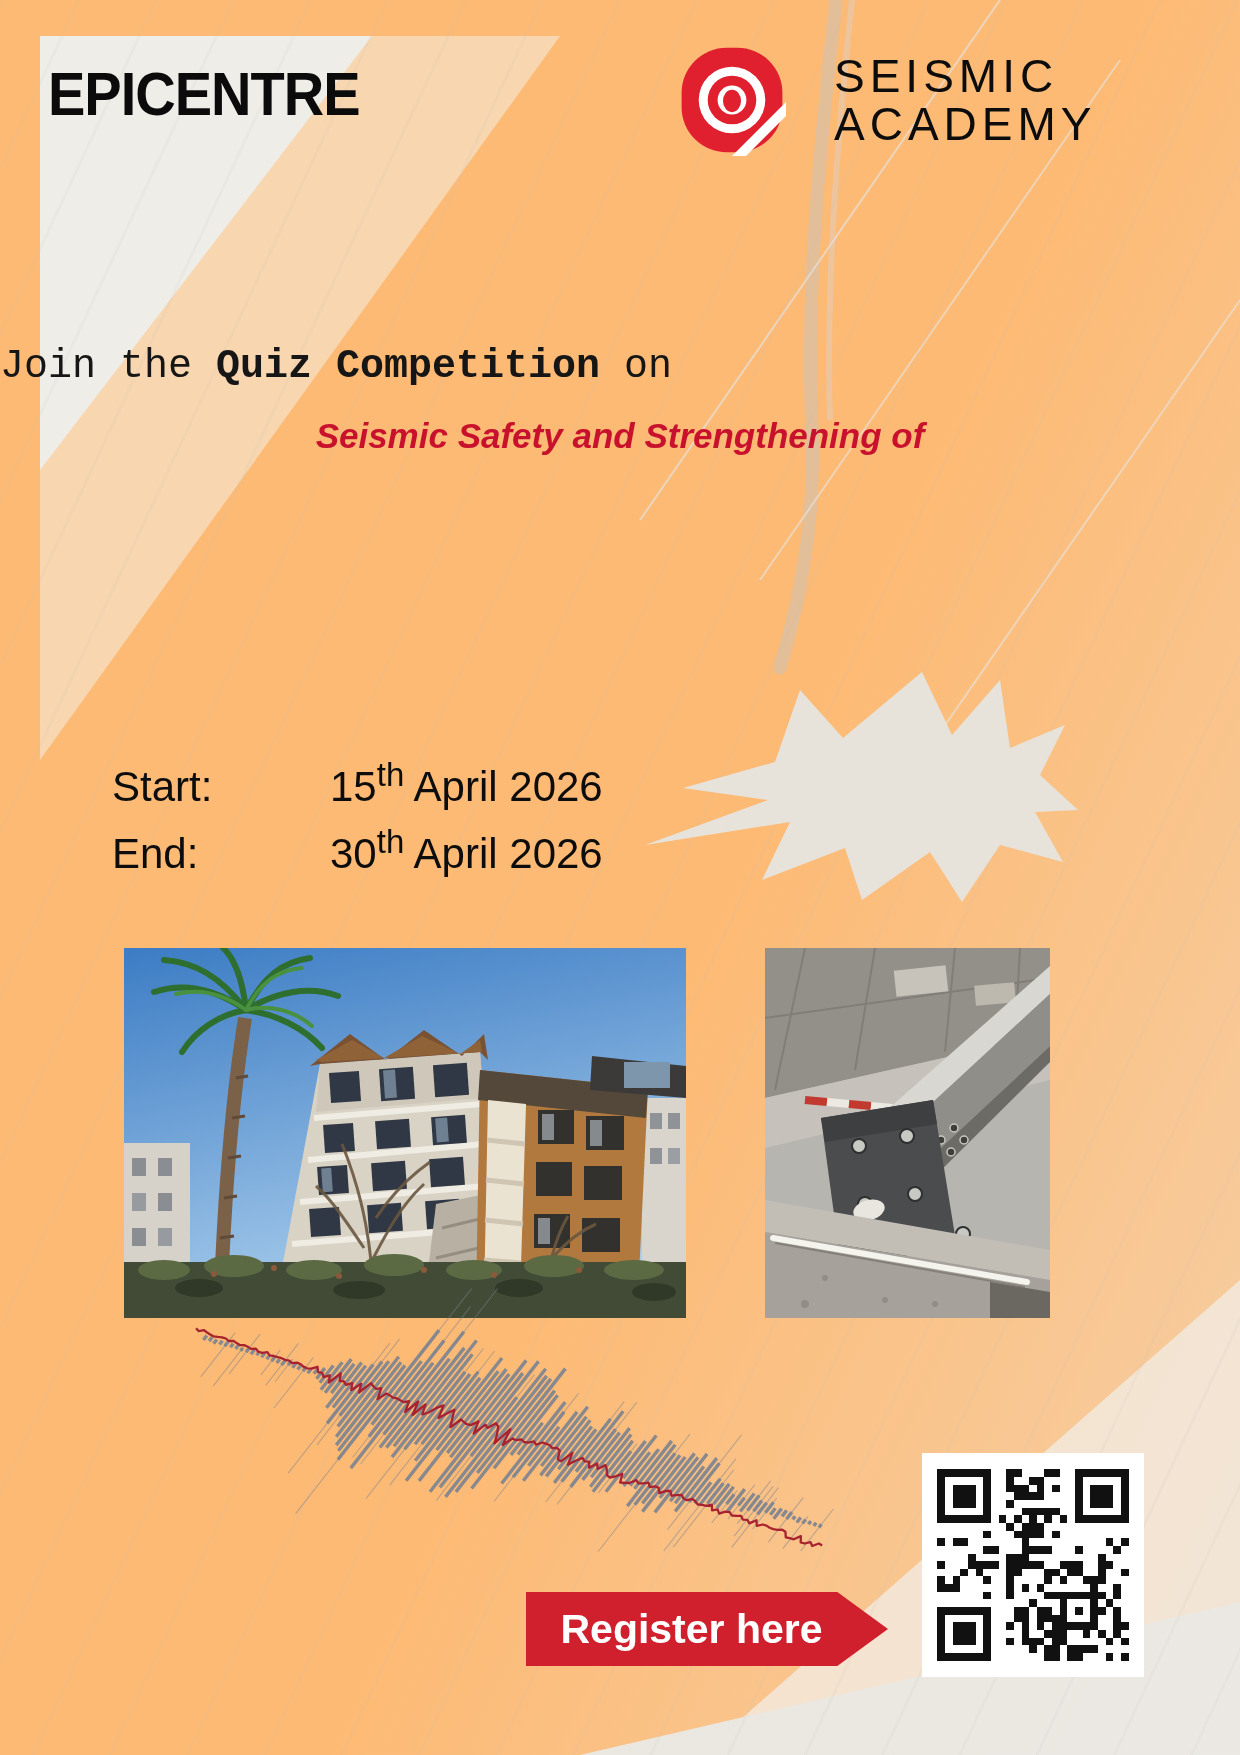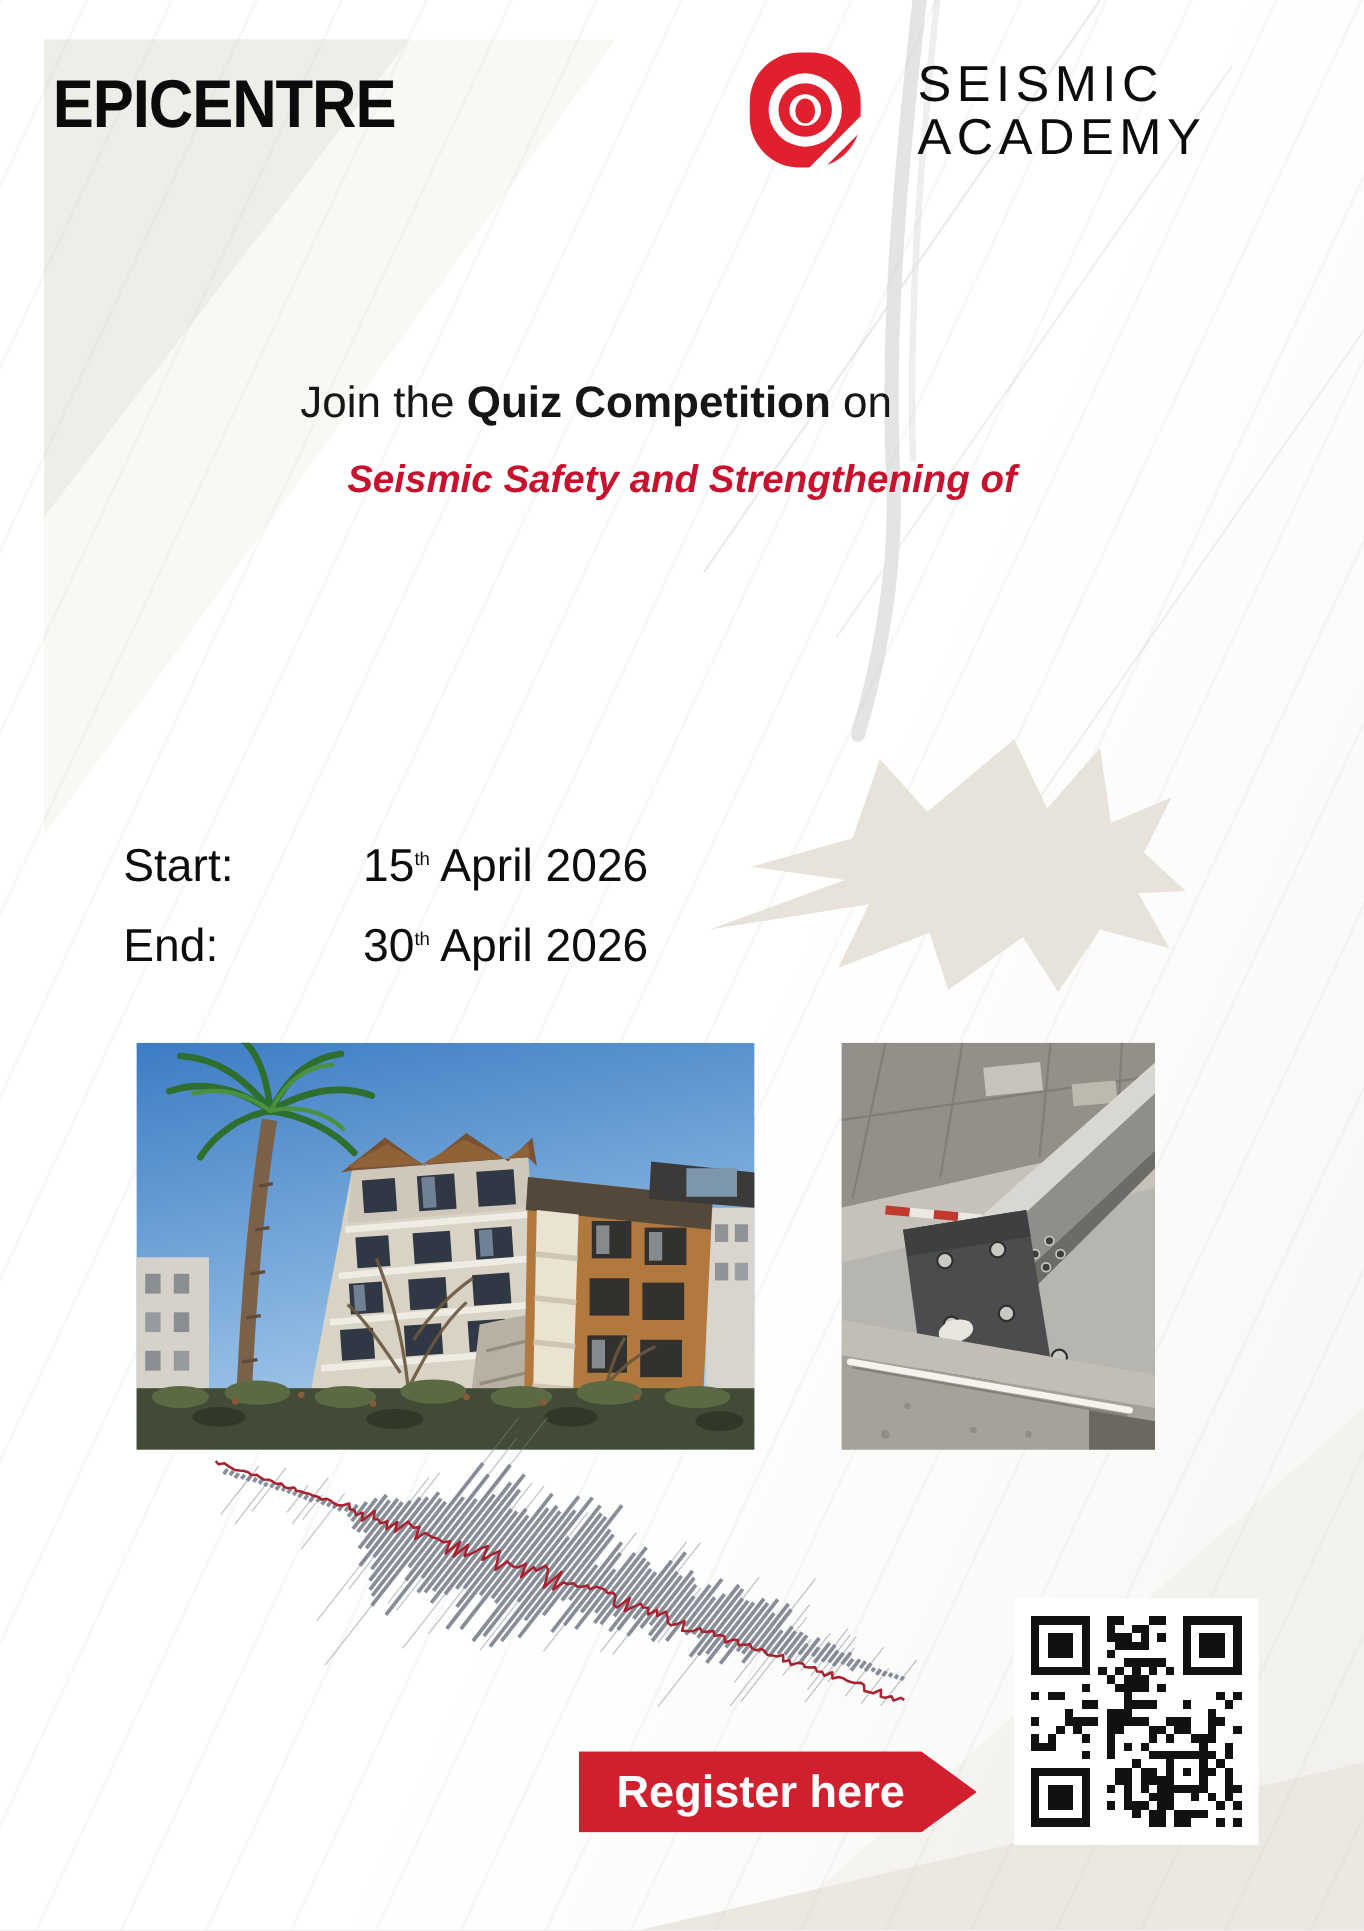--- a/index.html
+++ b/index.html
@@ -1,39 +1,39 @@
 <!DOCTYPE html>
 <html style="--red: #c8122d; --logo-red: #e0202e; --btn-red: #d0202e; --burst: #e7e3da;"><head>
 <meta charset="utf-8">
 <style>
   html,body{margin:0;padding:0;background:#e8e8e8;}
-  .poster{position:relative;width:1240px;height:1755px;margin:0 auto;background:#ffffff;
+  .poster{position:relative;width:1240px;height:1755px;margin:0 auto;background:#fdba74;
     overflow:hidden;font-family:"Liberation Sans","DejaVu Sans",sans-serif;color:#111;}
   .poster::before{content:"";position:absolute;inset:0;z-index:1;pointer-events:none;
     background:repeating-linear-gradient(115deg,rgba(190,188,184,0.10) 0 3px,transparent 3px 70px),
                linear-gradient(115deg,rgba(255,255,255,0) 55%,rgba(236,234,230,0.45) 100%);}
   .deco{position:absolute;inset:0;z-index:0;}
   .z{position:absolute;z-index:2;}
 
   .brand-left{left:48px;top:58px;font-size:56px;font-weight:800;letter-spacing:-1px;
     transform:scaleY(1.1);transform-origin:left top;color:#0b0b0b;}
   .logo-icon{left:678px;top:44px;width:108px;height:112px;}
   .logo-text{left:834px;top:52px;font-size:46px;font-weight:500;letter-spacing:5px;
     line-height:48px;color:#0c0c0c;white-space:nowrap;}
 
-  .join-line{left:0;top:344px;width:1084px;text-align:center;font-size:40px;color:#161616;}
+  .join-line{left:0;top:344px;width:1084px;text-align:left;font-size:40px;color:#161616;font-family:Liberation Mono, monospace;}
   .join-line b{font-weight:700;}
   .main-title{left:0;top:402px;width:1240px;margin:0;text-align:center;
     font-size:35px;line-height:68px;font-weight:700;font-style:italic;color:var(--red,#c8122d);}
 
   .schedule{left:112px;top:762px;font-size:42px;font-weight:400;color:#0d0d0d;}
   .sched-row{display:flex;margin-bottom:14px;line-height:50px;}
   .sched-label{width:218px;}
   .sched-value{white-space:nowrap;}
-  .ord{font-size:17px;position:relative;top:-15px;}
+  .ord{font-size:33px;position:relative;top:-15px;}
 
   .burst-svg{left:630px;top:650px;width:450px;height:270px;}
   .burst-text{left:690px;top:752px;width:420px;text-align:center;font-size:36px;line-height:52px;
     font-weight:700;font-style:italic;color:var(--red,#c8122d);}
 
   .photo{border:0;margin:0;padding:0;}
   .photo-left{left:124px;top:948px;width:562px;height:370px;}
   .photo-right{left:765px;top:948px;width:285px;height:370px;}
   .photo svg{display:block;width:100%;height:100%;}
 

